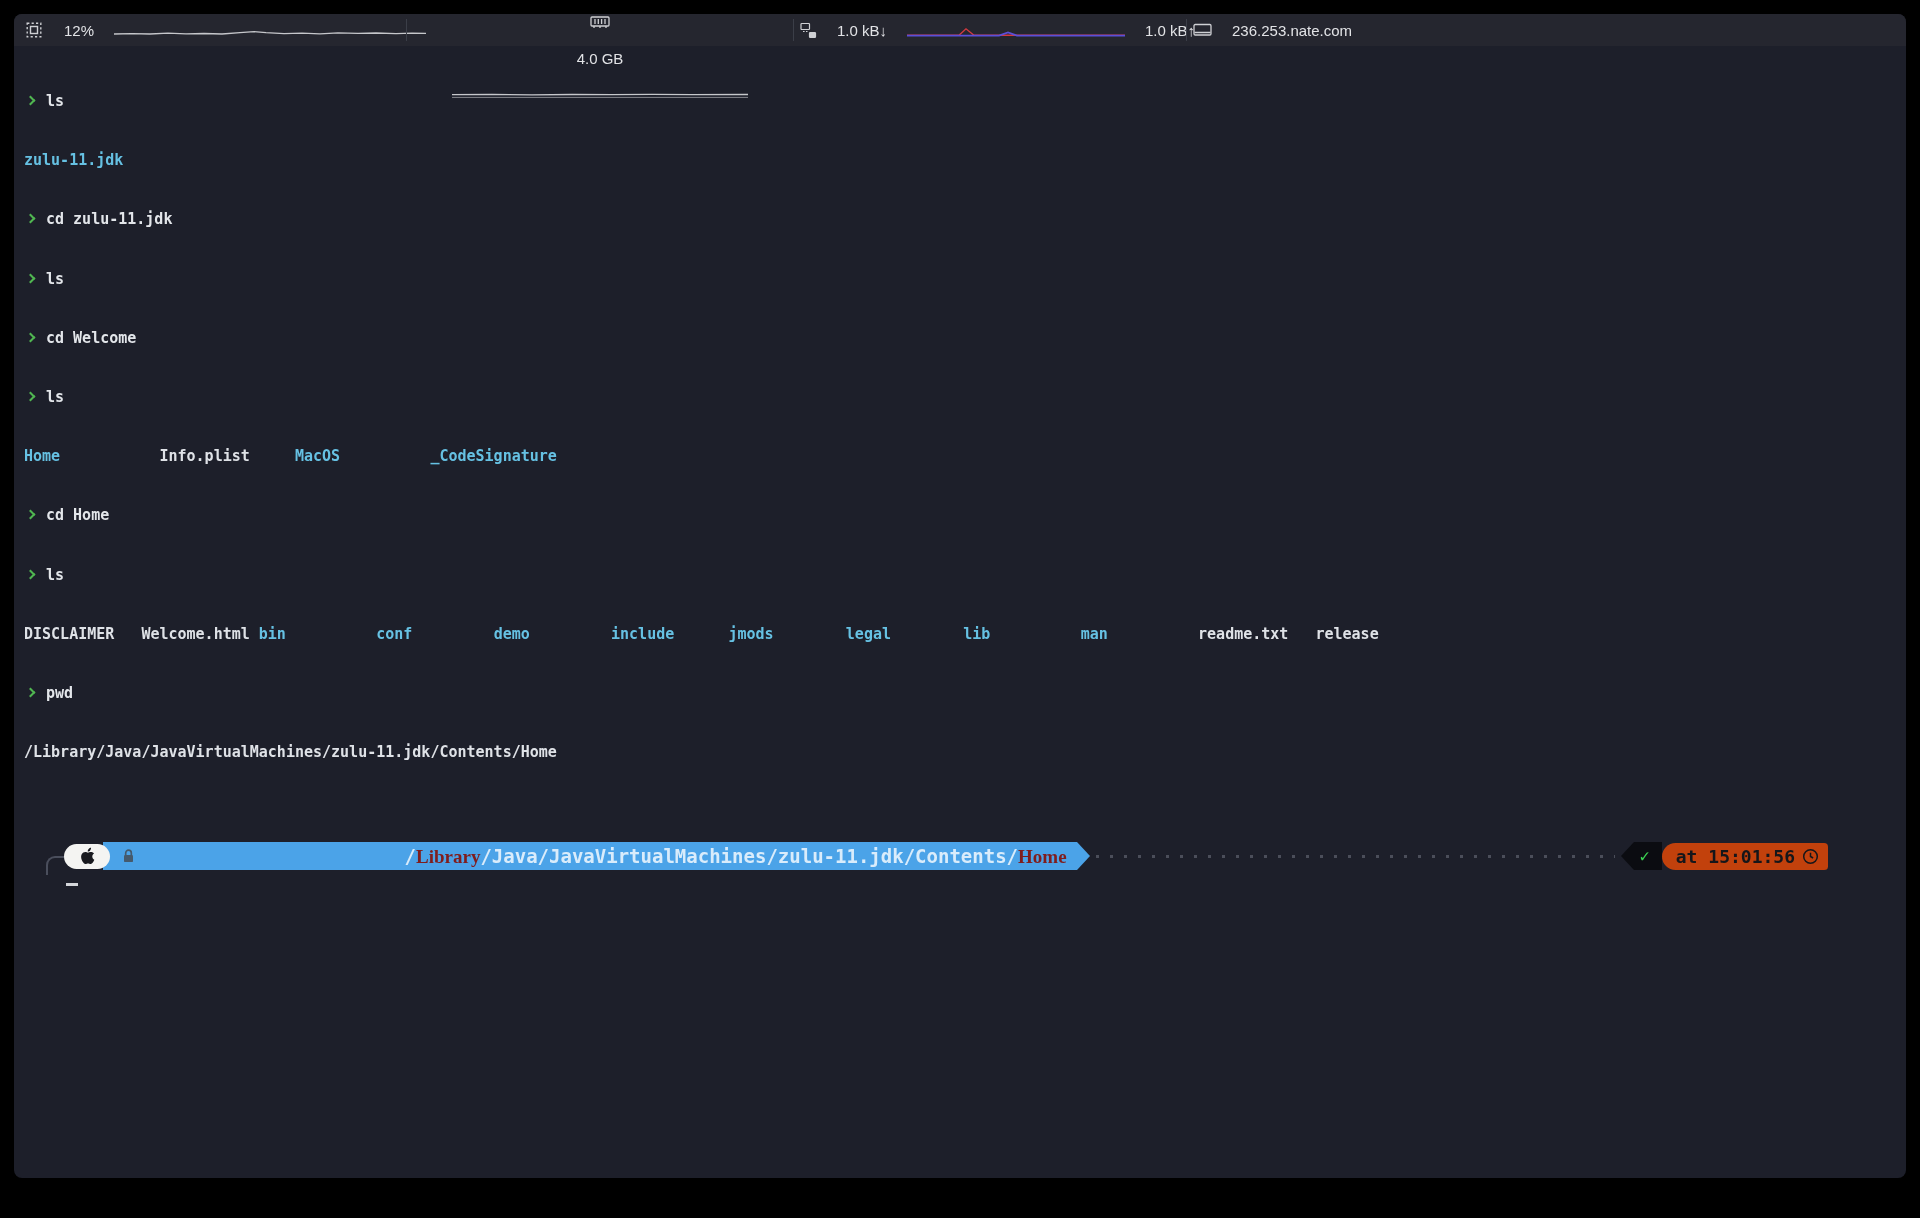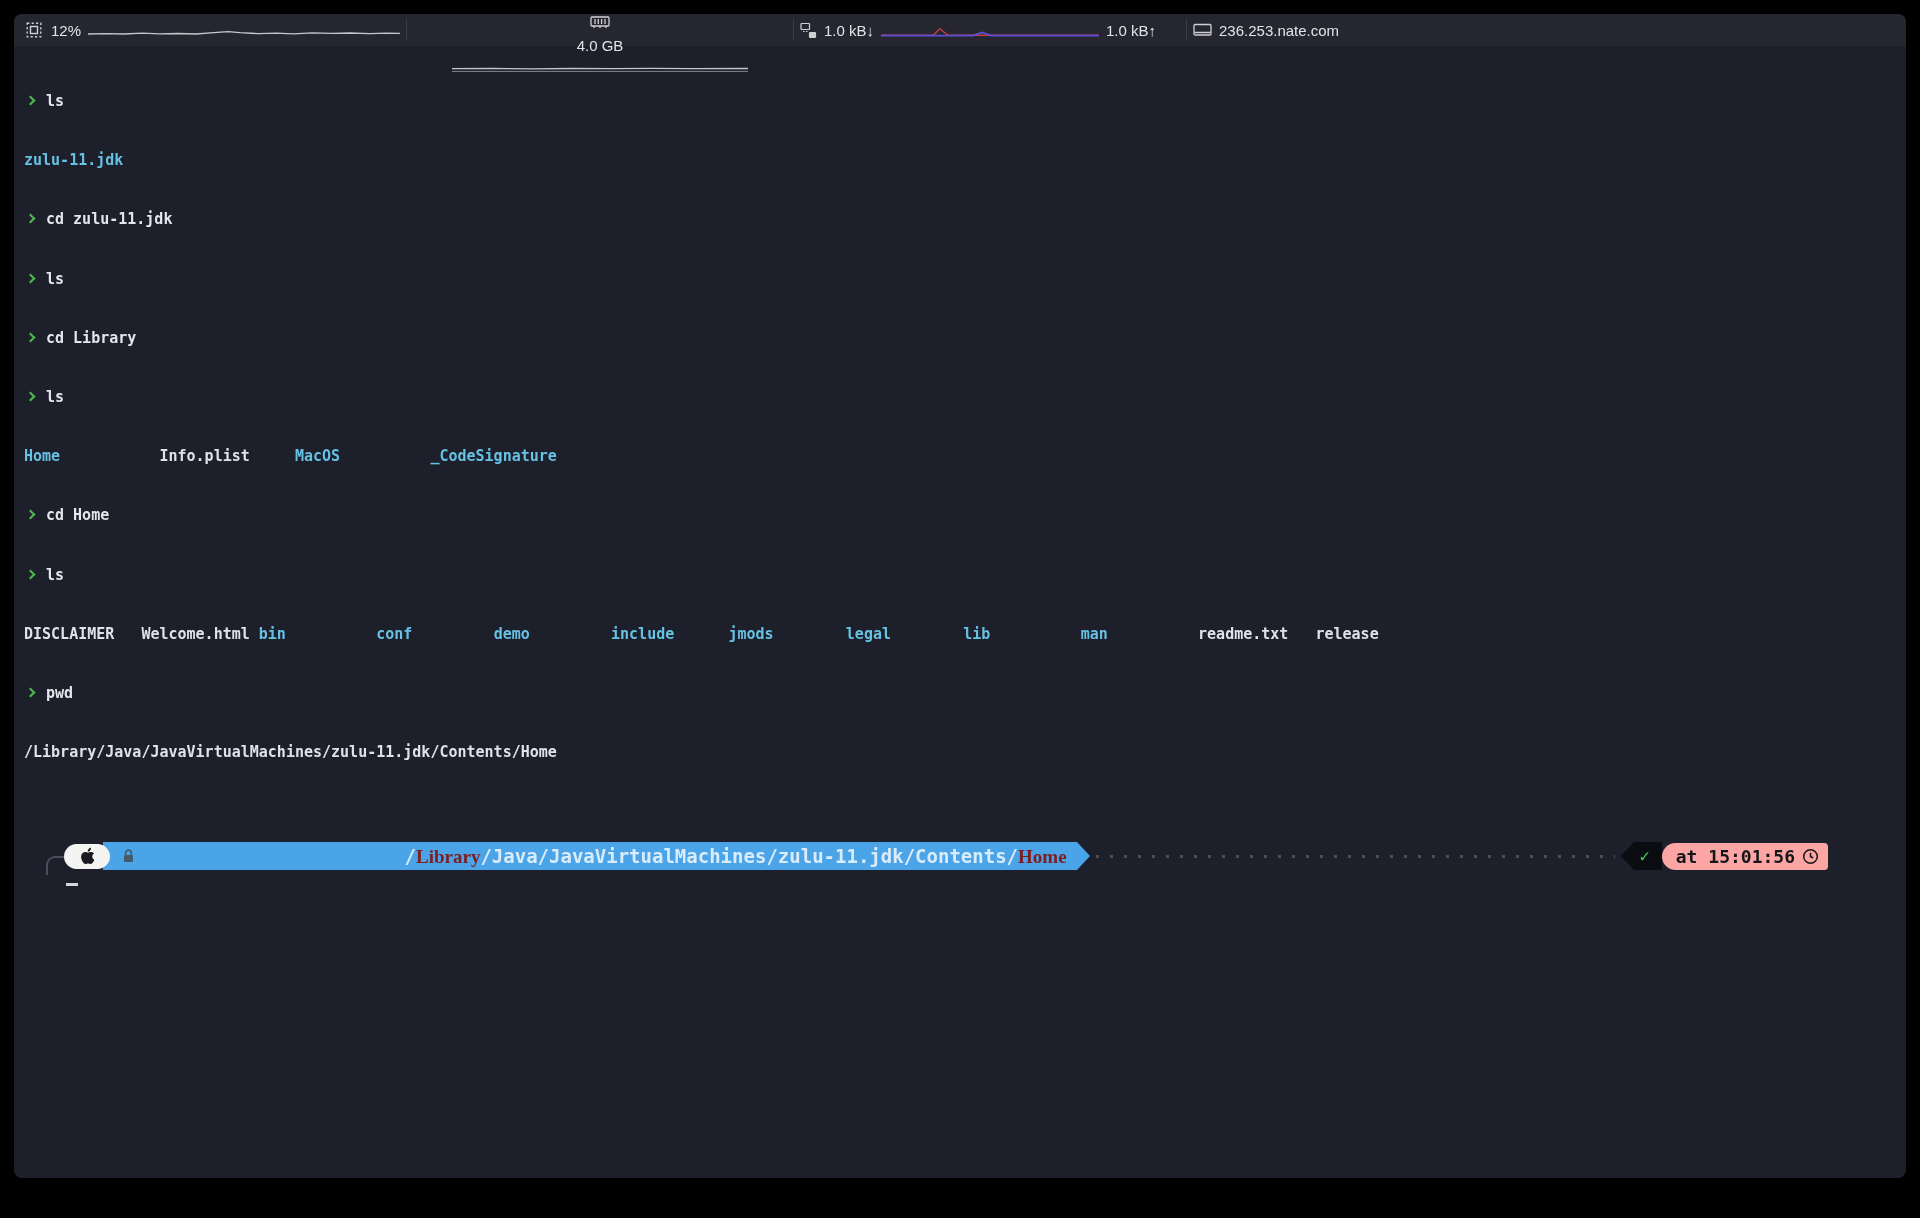--- a/index.html
+++ b/index.html
@@ -9,21 +9,21 @@
   .terminal-window {
     position:absolute; left:14px; top:14px; width:1892px; height:1164px;
     background:#1d1f2a; border-radius:8px; overflow:hidden;
   }
 
   
   .status-bar {
     height:32px; background:#25262f; display:flex; align-items:center;
     padding:0 10px; color:#e2e3e6; font-size:15px;
   }
-  .sb-cell { display:flex; align-items:center; gap:7px; height:100%; }
+  .sb-cell { display:flex; align-items:center; gap:20px; height:100%; }
   .sb-cell .lbl { white-space:nowrap; }
   .sb-divider { width:1px; height:22px; background:#3b3e48; margin:0 6px; flex:none; }
   .sb-cpu   { width:376px; }
   .sb-mem   { width:374px;flex-direction:column; }
   .sb-net   { width:380px; }
   .sb-host  { flex:1; }
   .spark { flex:none; }
   .sb-icon { flex:none; display:flex; align-items:center; }
 
   
@@ -79,21 +79,21 @@
   .arrow-left {
     width:0; height:0; flex:none;
     border-top:14px solid transparent; border-bottom:14px solid transparent;
     border-right:13px solid #0b0c11;
   }
   .check-seg {
     background:#0b0c11; height:28px; display:flex; align-items:center;
     padding:0 12px 0 6px; color:#3bd353; font-size:17px; flex:none;
   }
   .time-pill {
-    background:#fca5a5; height:27px; border-radius:14px 4px 4px 14px;
+    background:#c2410c; height:27px; border-radius:14px 4px 4px 14px;
     display:flex; align-items:center; gap:7px; padding:0 9px 0 14px;
     color:#15161a; flex:none; font-size:18px;
   }
   .cursor-line { position:relative; height:26px; }
   .cursor { position:absolute; left:42px; top:13px; width:12px; height:3px; background:#d4d6da; }
 
   svg { display:block; }
 </style>
 </head>
 <body>
@@ -167,21 +167,21 @@
       <span class="lbl">236.253.nate.com</span>
     </div>
   </div>
 
   <div class="term-body">
     <div id="term-lines">
         <div class="tline"><span class="chev"></span><span class="seg-cmd">ls</span></div>
         <div class="tline"><span class="seg-dir">zulu-11.jdk</span></div>
         <div class="tline"><span class="chev"></span><span class="seg-cmd">cd zulu-11.jdk</span></div>
         <div class="tline"><span class="chev"></span><span class="seg-cmd">ls</span></div>
-        <div class="tline"><span class="chev"></span><span class="seg-cmd">cd Library</span></div>
+        <div class="tline"><span class="chev"></span><span class="seg-cmd">cd Welcome</span></div>
         <div class="tline"><span class="chev"></span><span class="seg-cmd">ls</span></div>
         <div class="tline"><span class="seg-dir">Home           </span><span class="seg-file">Info.plist     </span><span class="seg-dir">MacOS          </span><span class="seg-dir">_CodeSignature</span></div>
         <div class="tline"><span class="chev"></span><span class="seg-cmd">cd Home</span></div>
         <div class="tline"><span class="chev"></span><span class="seg-cmd">ls</span></div>
         <div class="tline"><span class="seg-file">DISCLAIMER   </span><span class="seg-file">Welcome.html </span><span class="seg-dir">bin          </span><span class="seg-dir">conf         </span><span class="seg-dir">demo         </span><span class="seg-dir">include      </span><span class="seg-dir">jmods        </span><span class="seg-dir">legal        </span><span class="seg-dir">lib          </span><span class="seg-dir">man          </span><span class="seg-file">readme.txt   </span><span class="seg-file">release</span></div>
         <div class="tline"><span class="chev"></span><span class="seg-cmd">pwd</span></div>
         <div class="tline"><span class="seg-output">/Library/Java/JavaVirtualMachines/zulu-11.jdk/Contents/Home</span></div>
       </div>
 
     <div class="prompt-area">

